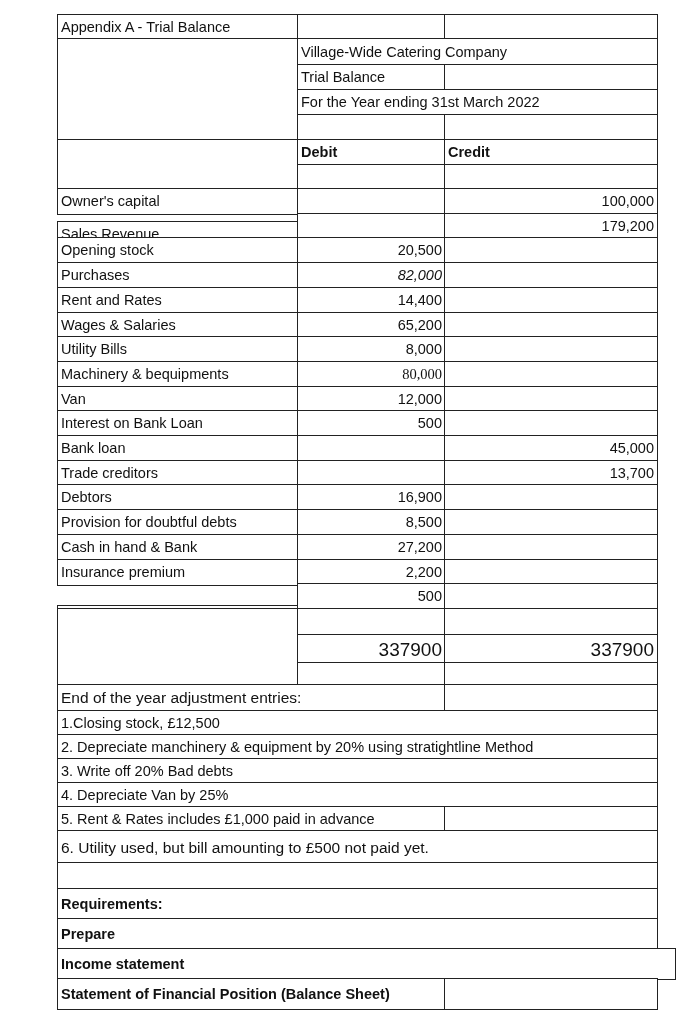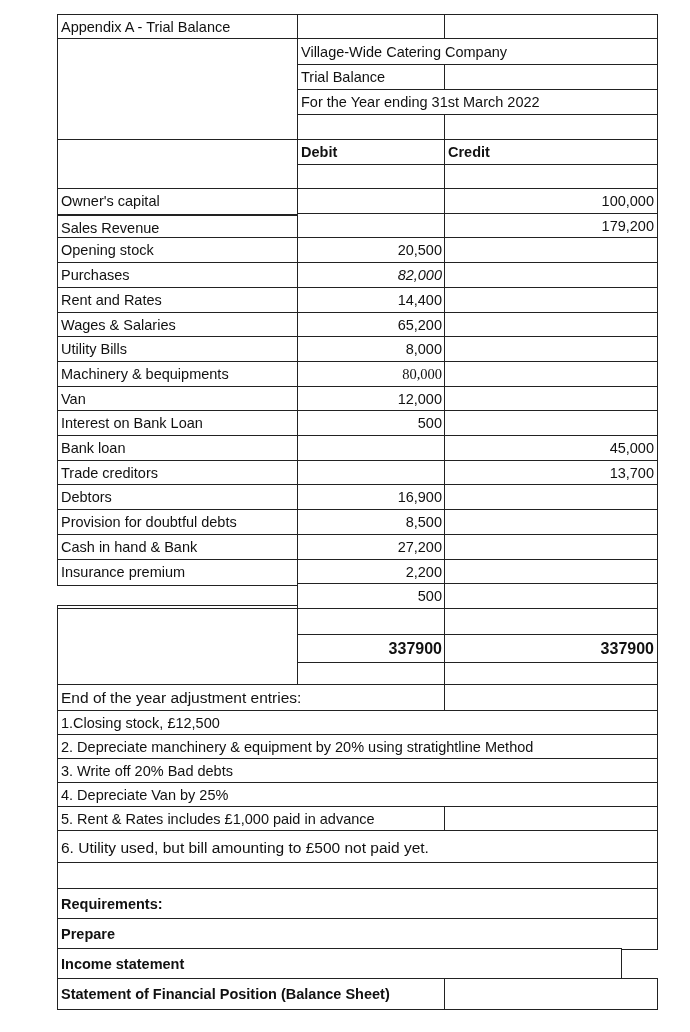--- a/index.html
+++ b/index.html
@@ -3,21 +3,21 @@
 <meta charset="utf-8">
 <style>
   html, body { margin:0; padding:0; background:#ffffff; }
   body { width:690px; height:1032px; position:relative; overflow:hidden;
          font-family:"Liberation Sans", sans-serif; color:#111; }
   .cell { position:absolute; box-sizing:border-box; border:1.5px solid #222;
           font-size:14.5px; line-height:1; display:flex; align-items:center;
           padding:0 3px; white-space:nowrap; overflow:hidden; background:#fff; }
   .num { justify-content:flex-end; }
   .bold { font-weight:bold; }
-  .big { font-size:16px; font-weight:bold; }
+  .big { font-size:19px; font-weight:normal; }
   .hdr { font-size:15.5px; font-weight:normal; }
 </style>
 </head>
 <body>
 
 <div id="sheet">
 
   <div class="cell" style="left:57px;top:14px;width:242px;height:26px;">Appendix A - Trial Balance</div>
   <div class="cell" style="left:297px;top:14px;width:149px;height:26px;"></div>
   <div class="cell" style="left:444px;top:14px;width:214px;height:26px;"></div>
@@ -33,21 +33,21 @@
   <div class="cell" style="left:57px;top:139px;width:242px;height:51px;"></div>
   <div class="cell bold" style="left:297px;top:139px;width:149px;height:27px;">Debit</div>
   <div class="cell bold" style="left:444px;top:139px;width:214px;height:27px;">Credit</div>
   <div class="cell" style="left:297px;top:164px;width:149px;height:26px;"></div>
   <div class="cell" style="left:444px;top:164px;width:214px;height:26px;"></div>
 
   <div id="rows">
       <div class="cell" style="left: 57px; top: 188px; width: 242px; height: 27px;">Owner's capital</div>
       <div class="cell num" style="left: 297px; top: 188px; width: 149px; height: 27px;"></div>
       <div class="cell num" style="left: 444px; top: 188px; width: 214px; height: 27px; text-align: right;">100,000</div>
-      <div class="cell" style="left: 57px; top: 215px; width: 242px; height: 27px;">Sales Revenue</div>
+      <div class="cell" style="left: 57px; top: 221px; width: 242px; height: 27px;">Sales Revenue</div>
       <div class="cell num" style="left: 297px; top: 213px; width: 149px; height: 27px;"></div>
       <div class="cell num" style="left: 444px; top: 213px; width: 214px; height: 27px;">179,200</div>
       <div class="cell" style="left: 57px; top: 237px; width: 242px; height: 27px;">Opening stock</div>
       <div class="cell num" style="left: 297px; top: 237px; width: 149px; height: 27px;">20,500</div>
       <div class="cell num" style="left: 444px; top: 237px; width: 214px; height: 27px;"></div>
       <div class="cell" style="left: 57px; top: 262px; width: 242px; height: 27px;">Purchases</div>
       <div class="cell num" style="left: 297px; top: 262px; width: 149px; height: 27px; font-style: italic;">82,000</div>
       <div class="cell num" style="left: 444px; top: 262px; width: 214px; height: 27px;"></div>
       <div class="cell" style="left: 57px; top: 287px; width: 242px; height: 27px;">Rent and Rates</div>
       <div class="cell num" style="left: 297px; top: 287px; width: 149px; height: 27px;">14,400</div>
@@ -104,16 +104,16 @@
   <div class="cell" style="left:57px;top:734px;width:601px;height:26px;">2. Depreciate manchinery &amp; equipment by 20% using stratightline Method</div>
   <div class="cell" style="left:57px;top:758px;width:601px;height:26px;">3. Write off 20% Bad debts</div>
   <div class="cell" style="left:57px;top:782px;width:601px;height:26px;">4. Depreciate Van by 25%</div>
   <div class="cell" style="left:57px;top:806px;width:389px;height:26px;">5. Rent &amp; Rates includes £1,000 paid in advance</div>
   <div class="cell" style="left:444px;top:806px;width:214px;height:26px;"></div>
   <div class="cell" style="left:57px;top:830px;width:601px;height:36px;font-size:15.5px;">6. Utility used, but bill amounting to £500 not paid yet.</div>
 
   <div class="cell" style="left:57px;top:862px;width:601px;height:28px;"></div>
   <div class="cell bold" style="left:57px;top:888px;width:601px;height:32px;">Requirements:</div>
   <div class="cell bold" style="left:57px;top:918px;width:601px;height:32px;">Prepare</div>
-  <div class="cell bold" style="left:57px;top:948px;width:565px;height:32px;">Income statement</div>
+  <div class="cell bold" style="left:57px;top:948px;width:619px;height:32px;">Income statement</div>
   <div class="cell bold" style="left:57px;top:978px;width:389px;height:32px;">Statement of Financial Position (Balance Sheet)</div>
   <div class="cell" style="left:444px;top:978px;width:214px;height:32px;"></div>
 </div>
 
 </body></html>

